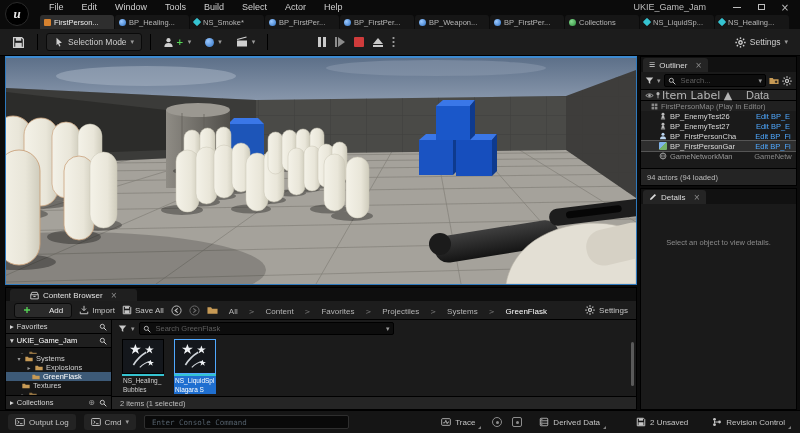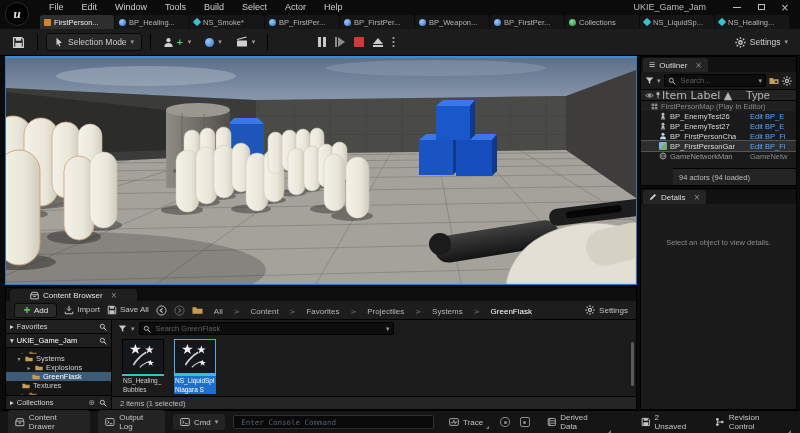--- a/index.html
+++ b/index.html
@@ -76,44 +76,44 @@
                    font-family:"Liberation Sans",sans-serif;}
   .searchbox input::placeholder{color:#5f5f5f;}
   .o-header{display:flex;align-items:center;height:12px;background:#222;border-top:1px solid #000;border-bottom:1px solid #000;
             font-size:11px;color:#b5b5b5;padding:0 4px;gap:0;flex:none;}
   .o-header .col-type{margin-left:auto;width:46px;}
   .o-rows{flex:1;overflow:hidden;font-size:7.5px;}
   .o-maprow{display:flex;align-items:center;gap:3px;height:10px;padding-left:10px;color:#8a8a8a;background:#202020;}
   .o-row{display:flex;align-items:center;gap:3px;height:10px;padding-left:18px;color:#d8d8d8;white-space:nowrap;}
   .o-row.sel{background:#2e2e2e;outline:1px solid #555;}
   .o-row .rlabel{overflow:hidden;text-overflow:clip;flex:1;min-width:0;}
-  .o-row .rtype{width:46px;flex:none;color:#4fa8ff;overflow:hidden;}
+  .o-row .rtype{width:46px;flex:none;color:#4fa8ff;overflow:hidden;text-align:center;}
   .o-row.dim .rlabel{color:#9a9a9a;}
   .o-row.dim .rtype{color:#8a8a8a;}
   .rico{width:8px;height:8px;flex:none;color:#b9b9b9;}
   .rico.person{color:#bcd7f2;}
   .gm-ico{width:8px;height:8px;flex:none;border-radius:1px;background:linear-gradient(135deg,#7fb2e8 0 50%,#74b06a 50% 100%);}
   .o-footer{flex:none;height:15px;background:#242424;border-top:1px solid #000;display:flex;align-items:center;
-            padding:8px 6px;font-size:7.5px;color:#bdbdbd;margin-left:32px;}
+            padding:8px 6px;font-size:7.5px;color:#bdbdbd;}
 
   
   .details{flex:1;}
   .d-body{flex:1;display:flex;align-items:flex-start;justify-content:center;padding-top:34px;
           font-size:7.5px;color:#8a8a8a;}
 
   
   .cb{flex:1;margin-top:2px;background:#151515;border:1px solid #000;display:flex;flex-direction:column;min-height:0;}
   .cb-tabrow{height:13px;display:flex;align-items:flex-end;background:#0e0e0e;flex:none;}
   .cb-tab{height:12px;background:#1f1f1f;border-radius:3px 3px 0 0;display:flex;align-items:center;gap:4px;
           margin-left:4px;padding:0 20px;font-size:8px;color:#e0e0e0;}
   .cb-toolbar{height:19px;flex:none;display:flex;align-items:center;gap:7px;padding:0 8px;background:#1d1d1d;
               border-bottom:1px solid #000;font-size:8px;color:#c5c5c5;}
-  .addbtn{display:flex;align-items:center;gap:3px;background:#2a2a2a;border:1px solid #0a0a0a;border-radius:3px;
+  .addbtn{display:flex;align-items:center;gap:18px;background:#2a2a2a;border:1px solid #0a0a0a;border-radius:3px;
           padding:2px 8px;color:#e8e8e8;}
-  .tool{display:flex;gap:3px;color:#c5c5c5;}
+  .tool{display:flex;align-items:center;gap:3px;color:#c5c5c5;}
   .crumb{display:flex;align-items:flex-end;gap:11px;font-size:8px;color:#b5b5b5;}
   .crumb .sep{color:#777;font-size:7px;}
   .crumb .last{color:#fff;}
   .cb-settings{margin-left:auto;display:flex;align-items:center;gap:4px;}
   .cb-body{flex:1;display:flex;min-height:0;}
   .cb-left{width:106px;flex:none;background:#161616;border-right:1px solid #000;display:flex;flex-direction:column;font-size:7.5px;}
   .hdr-row{display:flex;align-items:center;gap:3px;height:14px;padding:0 4px;background:#1f1f1f;border-bottom:1px solid #000;color:#d5d5d5;flex:none;}
   .hdr-row .sp{margin-left:auto;display:flex;gap:4px;align-items:center;}
   .tree{flex:1;overflow:hidden;padding-top:1px;}
   .titem{display:flex;align-items:center;gap:3px;height:9px;color:#cfcfcf;white-space:nowrap;}
@@ -774,21 +774,21 @@
             </svg>
         </div>
         <div class="o-header">
           <svg class="i" width="9" height="9">
               <use href="#ic-eye"></use>
             </svg>
           <svg class="i" width="8" height="8">
               <use href="#ic-pin"></use>
             </svg>
           <span class="gl">Item Label ▲</span>
-          <span class="col-type">Type</span>
+          <span class="col-type">Data</span>
         </div>
         <div class="o-rows">
           <div class="o-maprow">
             <svg class="i" width="7" height="7" style="color:#8a8a8a">
                 <use href="#ic-level"></use>
               </svg>
             <span>FirstPersonMap (Play In Editor)</span>
           </div>
           <div class="o-row">
             <svg class="i rico" width="8" height="8">
@@ -840,26 +840,20 @@
           </div>
         </div>
         <div class="d-body">
           <span>Select an object to view details.</span>
         </div>
       </div>
     </div>
   </div>
 
   <div class="statusbar">
-    <span class="sbtn">
-      <svg class="i" width="10" height="10">
-          <use href="#ic-drawer"></use>
-        </svg>
-      <span>Content Drawer</span>
-    </span>
     <span class="sbtn">
       <svg class="i" width="10" height="10">
           <use href="#ic-terminal"></use>
         </svg>
       <span>Output Log</span>
     </span>
     <span class="sbtn">
       <svg class="i" width="10" height="10">
           <use href="#ic-terminal"></use>
         </svg>

